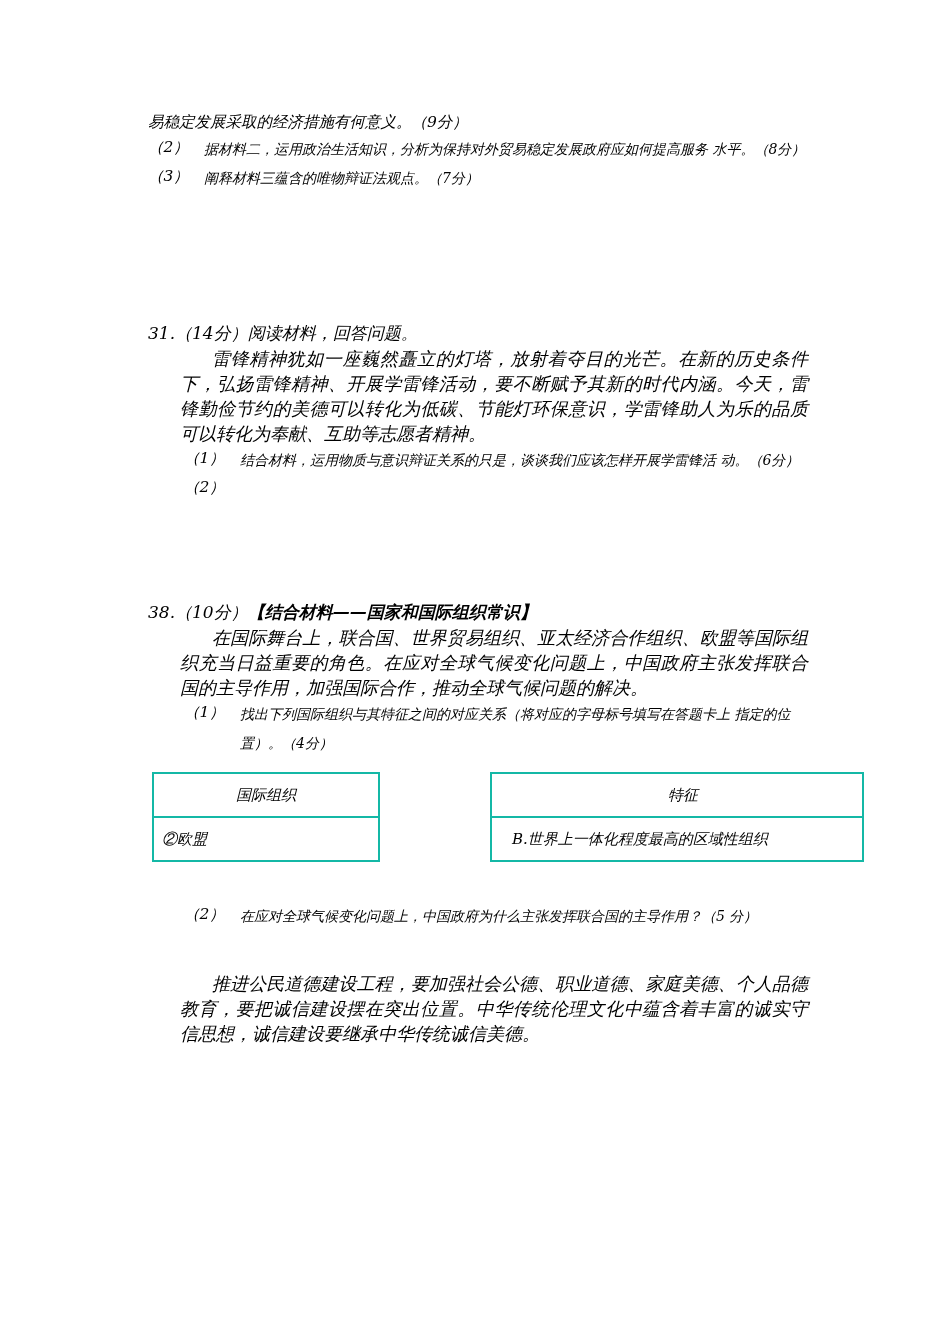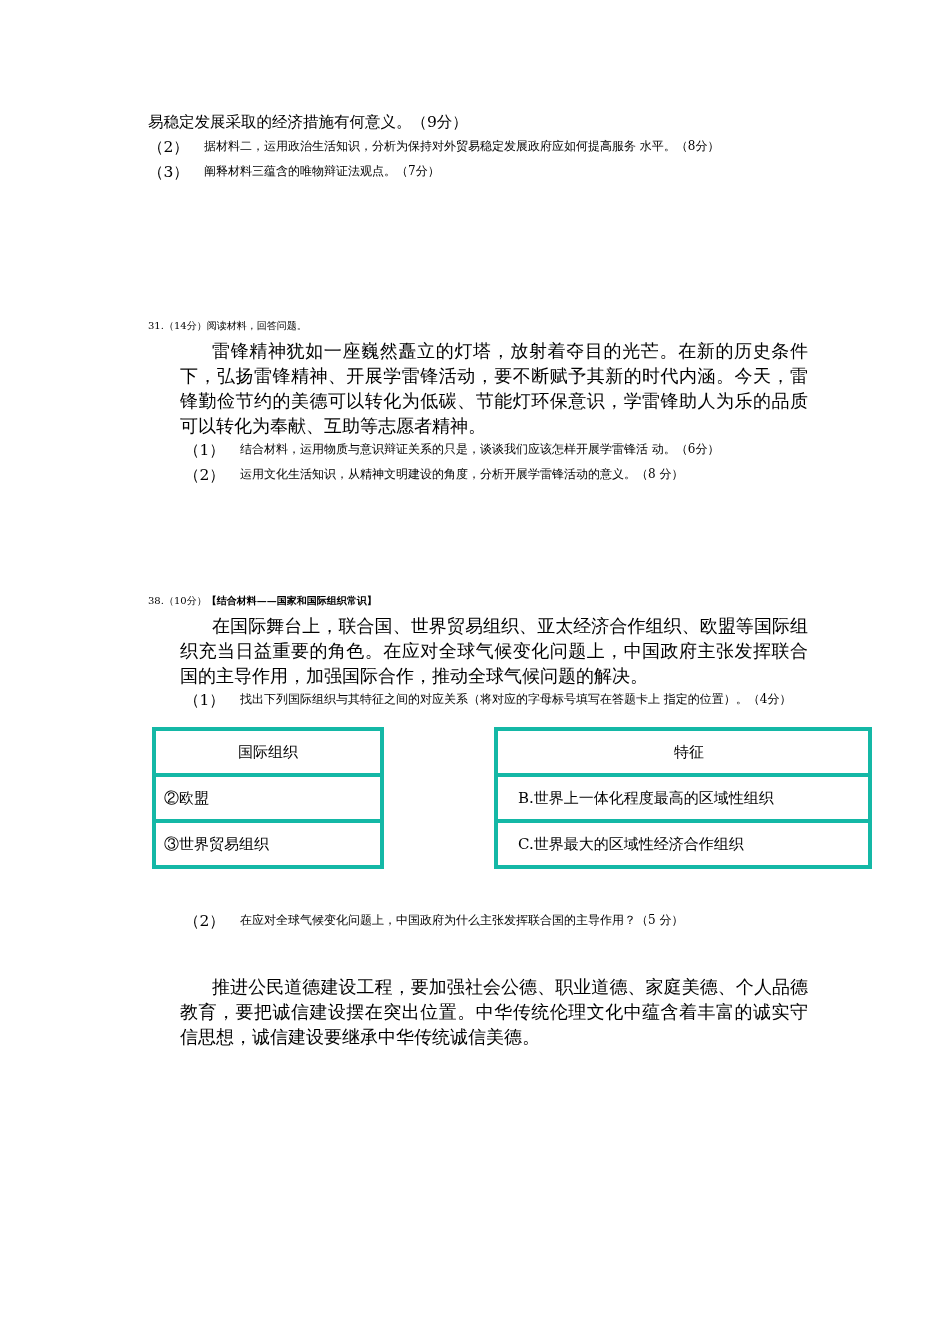--- a/index.html
+++ b/index.html
@@ -28,45 +28,46 @@
     top: 110px;
     width: 660px;
   }
   .ln {
     font-size: 15.5px;
     line-height: 25px;
     white-space: pre-wrap;
   }
   .serif {
     font-family: "DejaVu Serif", "Liberation Serif", serif;
+    font-style: italic;
   }
   .gap-sm { height: 12px; }
   .gap-md { height: 40px; }
   .gap-lg { height: 88px; }
 
   
   .item {
     display: flex;
     align-items: flex-start;
   }
   .item .marker {
     flex: 0 0 auto;
     width: 56px;
     font-size: 15.5px;
     line-height: 25px;
   }
   .item .body {
     flex: 1 1 auto;
-    font-size: 12px;
-    line-height: 23px;
+    font-size: 14px;
+    line-height: 29px;
   }
   .item.indent .marker { width: 56px; margin-left: 36px; }
 
   .qhead {
-    font-size: 10px;
+    font-size: 17px;
     line-height: 25px;
     font-weight: normal;
   }
   .qhead b { font-weight: bold; }
 
   .blockpara {
     font-size: 18px;
     line-height: 25px;
     text-indent: 32px;
     text-align: justify;
@@ -74,21 +75,21 @@
   }
 
   table.orgtable {
     border-collapse: collapse;
     margin-top: 14px;
     margin-left: 4px;
     width: 644px;
     table-layout: fixed;
   }
   table.orgtable td, table.orgtable th {
-    border: 4px solid #14b8a6;
+    border: 2px solid #14b8a6;
     font-size: 15px;
     line-height: 22px;
     height: 34px;
     padding: 4px 8px;
     vertical-align: middle;
     font-weight: normal;
   }
   table.orgtable .col-a { width: 208px; }
   table.orgtable .col-mid { width: 94px; border-top: none; border-bottom: none; }
   table.orgtable .col-b { width: 342px; padding-left: 20px; }
@@ -125,22 +126,20 @@
     <div class="blockpara serif">雷锋精神犹如一座巍然矗立的灯塔，放射着夺目的光芒。在新的历史条件下，弘扬雷锋精神、开展学雷锋活动，要不断赋予其新的时代内涵。今天，雷锋勤俭节约的美德可以转化为低碳、节能灯环保意识，学雷锋助人为乐的品质可以转化为奉献、互助等志愿者精神。</div>
 
     <div class="item indent">
       <div class="marker serif">（1）</div>
       <div class="body serif">结合材料，运用物质与意识辩证关系的只是，谈谈我们应该怎样开展学雷锋活
 动。（6分）</div>
     </div>
 
     <div class="item indent">
       <div class="marker serif">（2）</div>
-      <div class="body serif">运用文化生活知识，从精神文明建设的角度，分析开展学雷锋活动的意义。（8
-分）</div>
     </div>
 
     <div class="gap-lg"></div>
     <div class="gap-sm"></div>
 
     <div class="qhead serif">
       <span>38.（10分）</span><b>【结合材料——国家和国际组织常识】</b>
     </div>
     <div class="blockpara serif">在国际舞台上，联合国、世界贸易组织、亚太经济合作组织、欧盟等国际组织充当日益重要的角色。在应对全球气候变化问题上，中国政府主张发挥联合国的主导作用，加强国际合作，推动全球气候问题的解决。</div>
 
@@ -158,25 +157,20 @@
             <td class="col-mid midcell-top"></td>
             <td class="col-b">特征</td>
           </tr>
         </thead>
         <tbody>
           <tr>
             <td class="col-a">②欧盟</td>
             <td class="col-mid midcell-mid"></td>
             <td class="col-b">B.世界上一体化程度最高的区域性组织</td>
           </tr>
-          <tr>
-            <td class="col-a">③世界贸易组织</td>
-            <td class="col-mid midcell-mid"></td>
-            <td class="col-b">C.世界最大的区域性经济合作组织</td>
-          </tr>
         </tbody>
       </table>
     </div>
 
     <div class="gap-md"></div>
 
     <div class="item indent">
       <div class="marker serif">（2）</div>
       <div class="body serif">在应对全球气候变化问题上，中国政府为什么主张发挥联合国的主导作用？（5
 分）</div>

